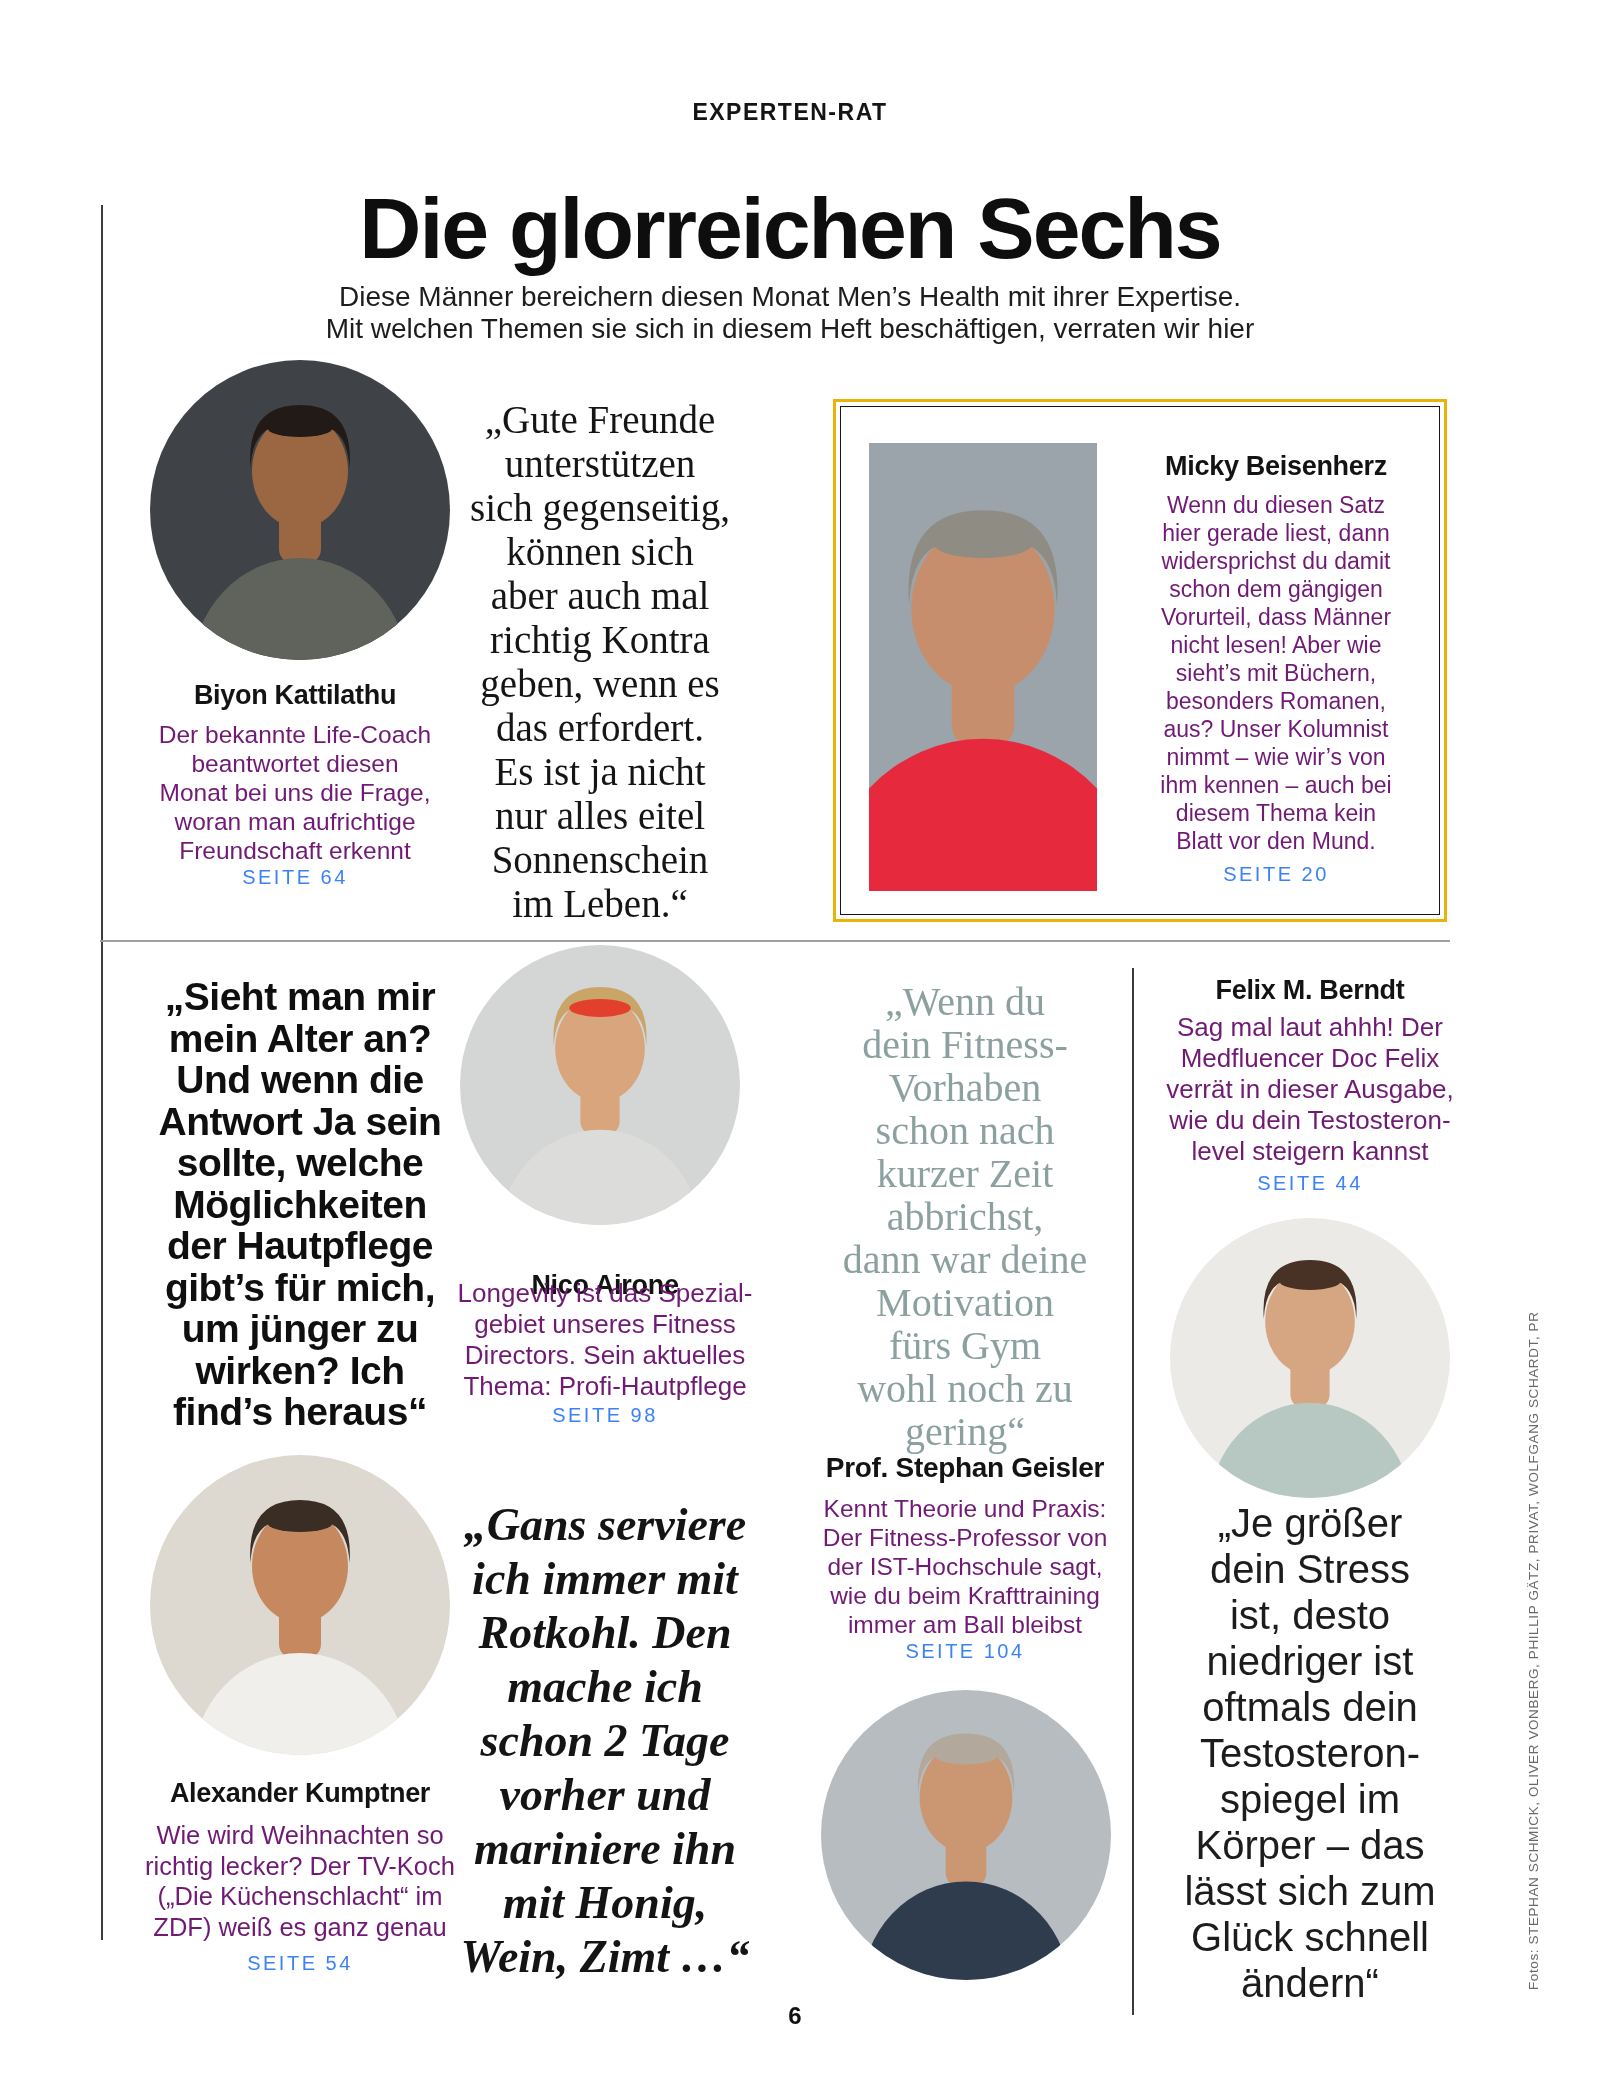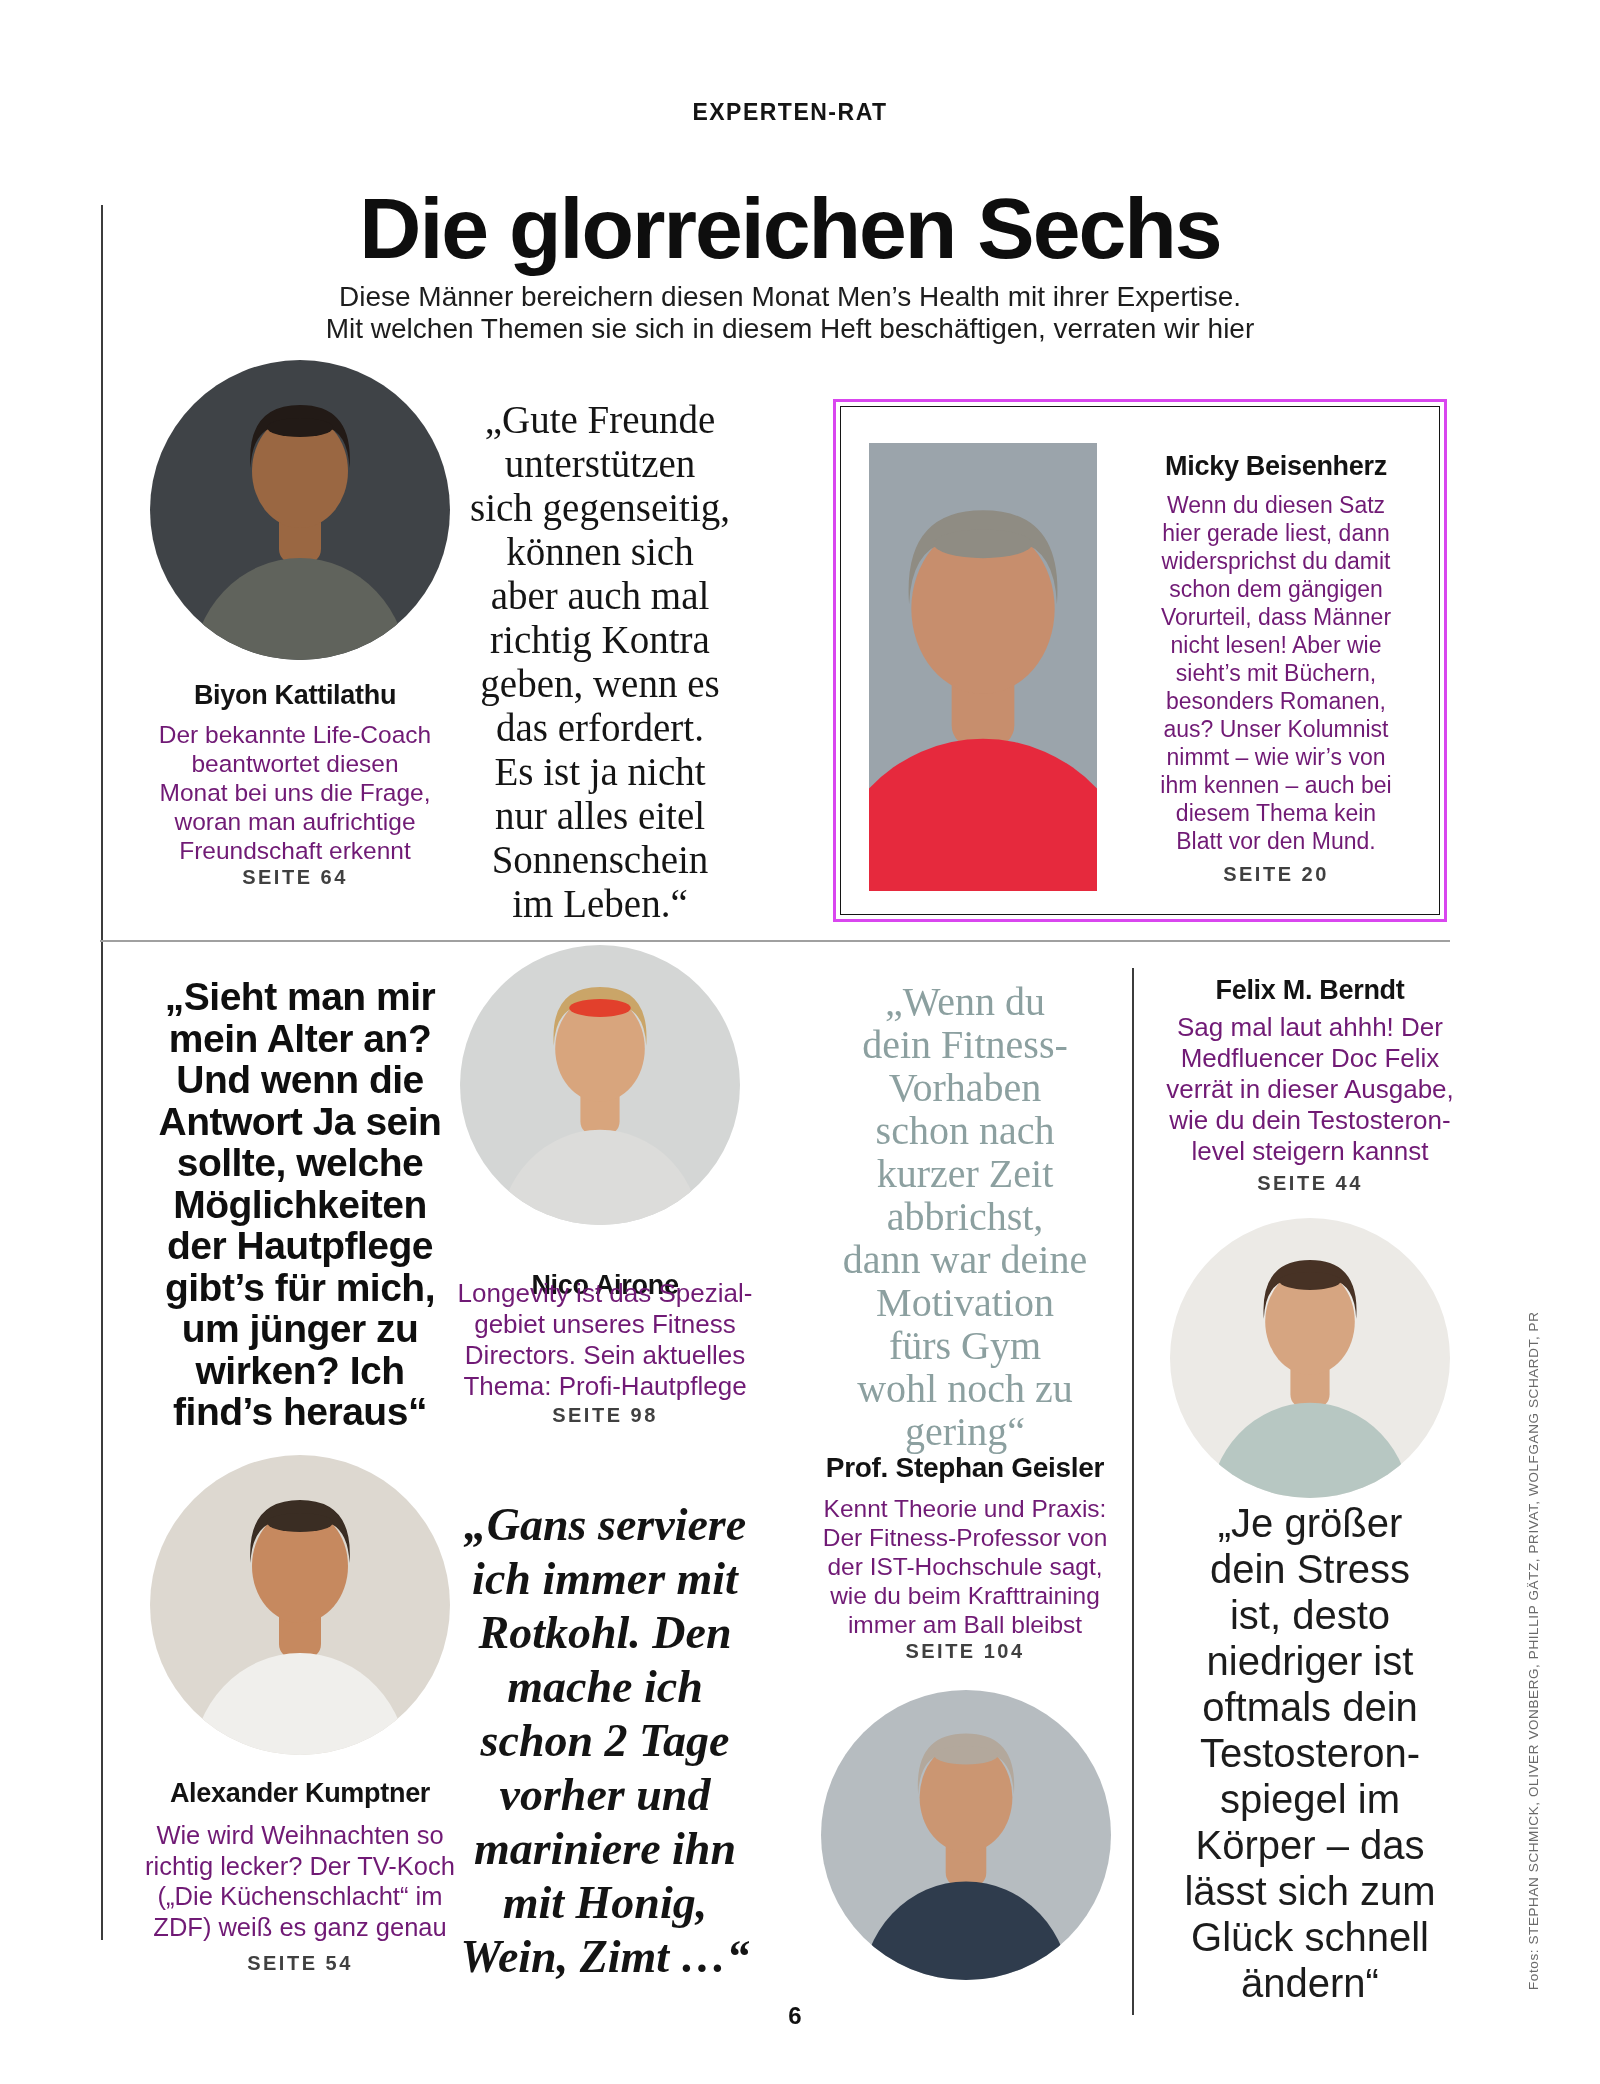--- a/index.html
+++ b/index.html
@@ -10,36 +10,36 @@
   .abs{position:absolute;}
   .center{text-align:center;}
   .pre{white-space:pre-line;}
   
   .kicker{font-weight:700;font-size:23px;letter-spacing:1.5px;color:#141414;}
   .title{font-weight:700;font-size:86px;line-height:88px;letter-spacing:-2px;color:#0e0e0e;}
   .subtitle{font-size:28px;line-height:31.5px;color:#1d1d1d;}
   
   .name{font-weight:700;font-size:27px;letter-spacing:-0.3px;color:#131313;}
   .desc{color:#701a75;white-space:pre-line;}
-  .seite{color:#404040;font-size:20px;letter-spacing:2.5px;font-weight:bold;}
+  .seite{color:#3b82f6;font-size:20px;letter-spacing:2.5px;}
   
   .q-serif{font-family:"Liberation Serif",serif;font-size:39px;line-height:44px;color:#151515;white-space:pre-line;}
   .q-serif-gray{font-family:"Liberation Serif",serif;font-size:40px;line-height:43px;color:#8ca0a0;white-space:pre-line;}
   .q-serif-italic{font-family:"Liberation Serif",serif;font-style:italic;font-size:46px;line-height:54px;color:#141414;white-space:pre-line;}
   .q-bold{font-weight:700;font-size:39px;line-height:41.5px;letter-spacing:-0.5px;color:#0f0f0f;white-space:pre-line;}
   .q-sans{font-size:40px;line-height:46px;color:#1c1c1c;white-space:pre-line;}
   
   .photo-circle{border-radius:50%;overflow:hidden;}
   .photo-rect{overflow:hidden;}
   .photo-circle svg,.photo-rect svg{display:block;width:100%;height:100%;}
   
   .vrule{width:2px;background:#3c3c3c;}
   .hrule{height:2px;background:#a0a0a0;}
   
-  .mbox{border:3px solid #d946ef;box-sizing:border-box;}
+  .mbox{border:3px solid #eab308;box-sizing:border-box;}
   .mbox-inner{position:absolute;left:4px;top:4px;right:4px;bottom:4px;border:1px solid #141414;}
   
   .credits{font-size:13.5px;letter-spacing:0.6px;color:#6a6a6a;white-space:nowrap;
     transform-origin:0 0;transform:rotate(-90deg);}
   .pagenum{font-weight:700;font-size:24px;color:#111;}
 </style>
 </head>
 <body>
 
 <div id="page">

